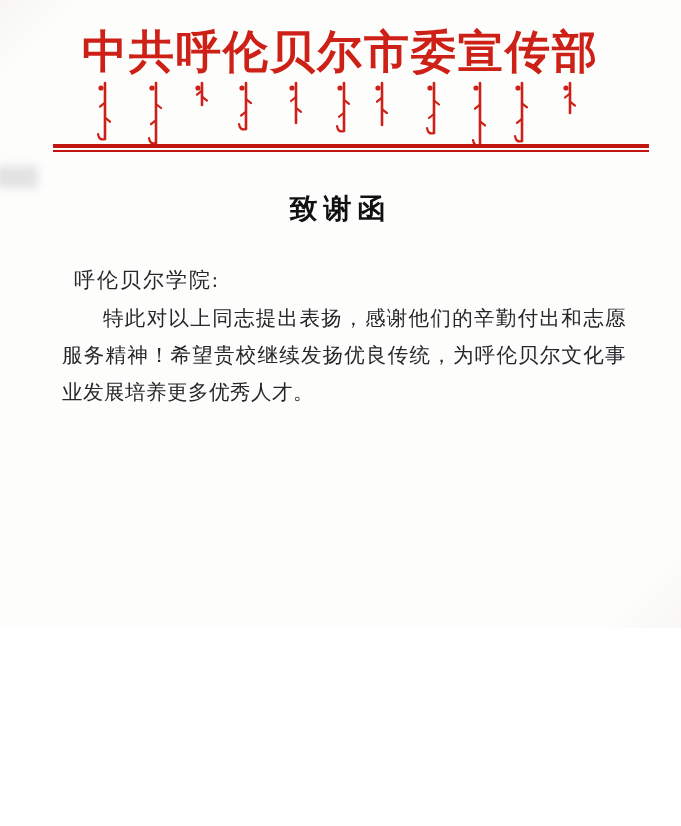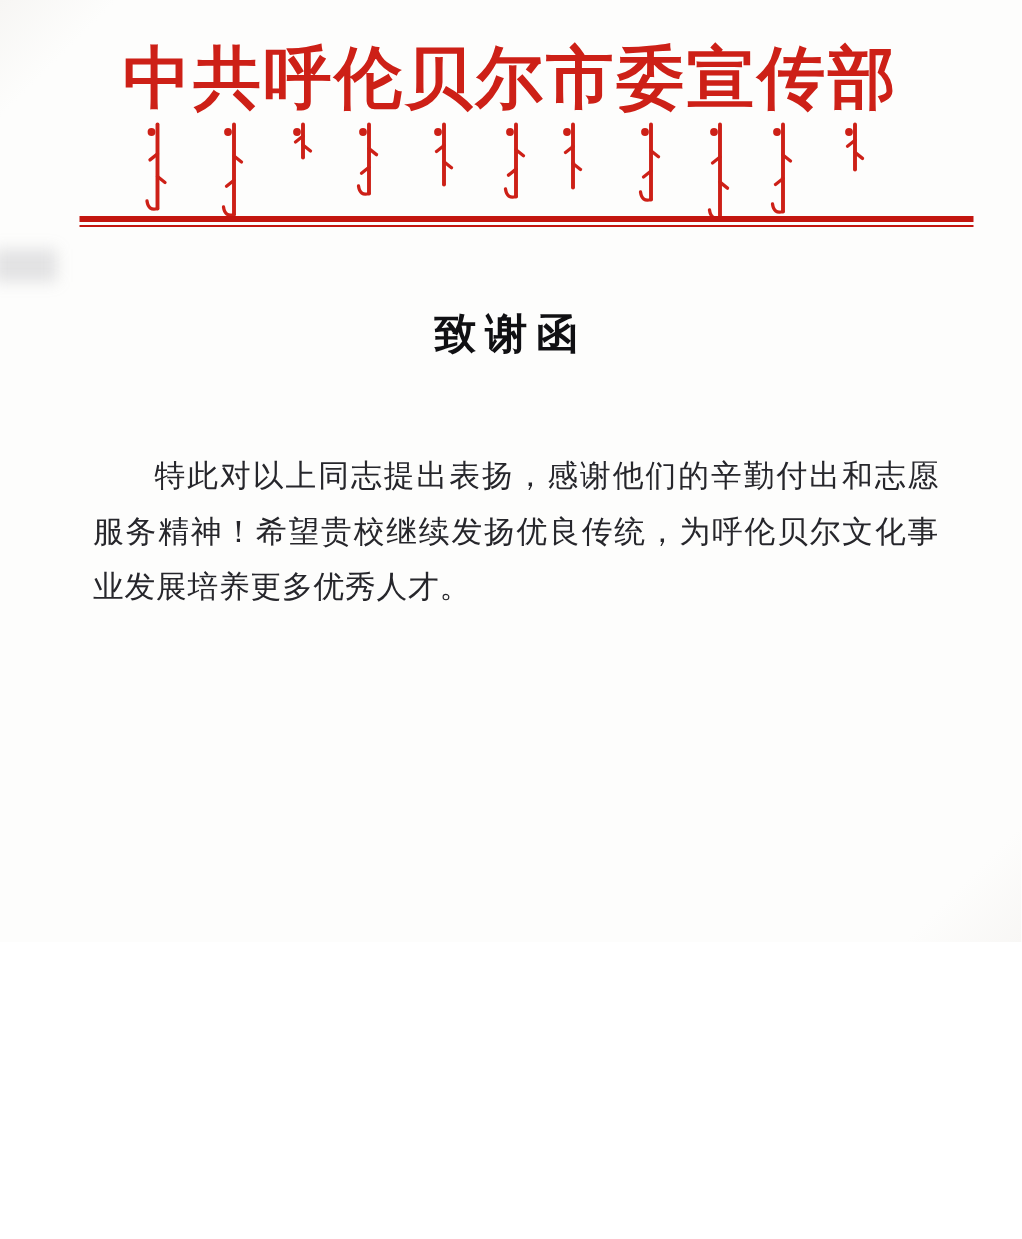--- a/index.html
+++ b/index.html
@@ -28,21 +28,21 @@
   .red-rule{
     position:absolute;top:144px;left:53px;width:596px;height:9px;
     background:linear-gradient(
       var(--rule-red) 0px, var(--rule-red) 4px,
       transparent 4px, transparent 6.2px,
       var(--rule-red) 6.2px, var(--rule-red) 7.6px,
       transparent 7.6px);
   }
   
   .letter-title{
-    position:absolute;top:190px;left:0;right:0;margin:14px;
+    position:absolute;top:190px;left:0;right:0;margin:0;
     text-align:center;font-size:28px;font-weight:bold;color:#101013;
     letter-spacing:6px;
   }
   .recipient{
     position:absolute;top:266px;left:74px;margin:0;
     font-size:21px;color:var(--ink);letter-spacing:2px;
   }
   .letter-body{
     position:absolute;top:300px;left:62px;width:564px;
     color:var(--ink);
@@ -140,20 +140,21 @@
         <circle cx="496" cy="8" r="2.6" stroke="none"></circle>
         <path d="M 500 13.5 l -5 4" stroke-width="2.2" fill="none"></path>
         <path d="M 500 21.6 l 5 4" stroke-width="2.2" fill="none"></path>
       </g>
   </svg>
 
   <div class="red-rule"></div>
 
   <h2 class="letter-title">致谢函</h2>
 
+  <p class="recipient">呼伦贝尔学院:</p>
 
   <div class="letter-body">
       <p>特此对以上同志提出表扬，感谢他们的辛勤付出和志愿服务精神！希望贵校继续发扬优良传统，为呼伦贝尔文化事业发展培养更多优秀人才。</p>
     </div>
 
   <p class="signature-date">2025 年 2 月 27 日</p>
 
   <svg class="seal" viewBox="-78 -78 156 156" aria-hidden="true">
     <g transform="rotate(-12)">
       <circle cx="0" cy="0" r="66" fill="none" stroke="#d7281d" stroke-width="6.5" opacity="0.95"></circle>

